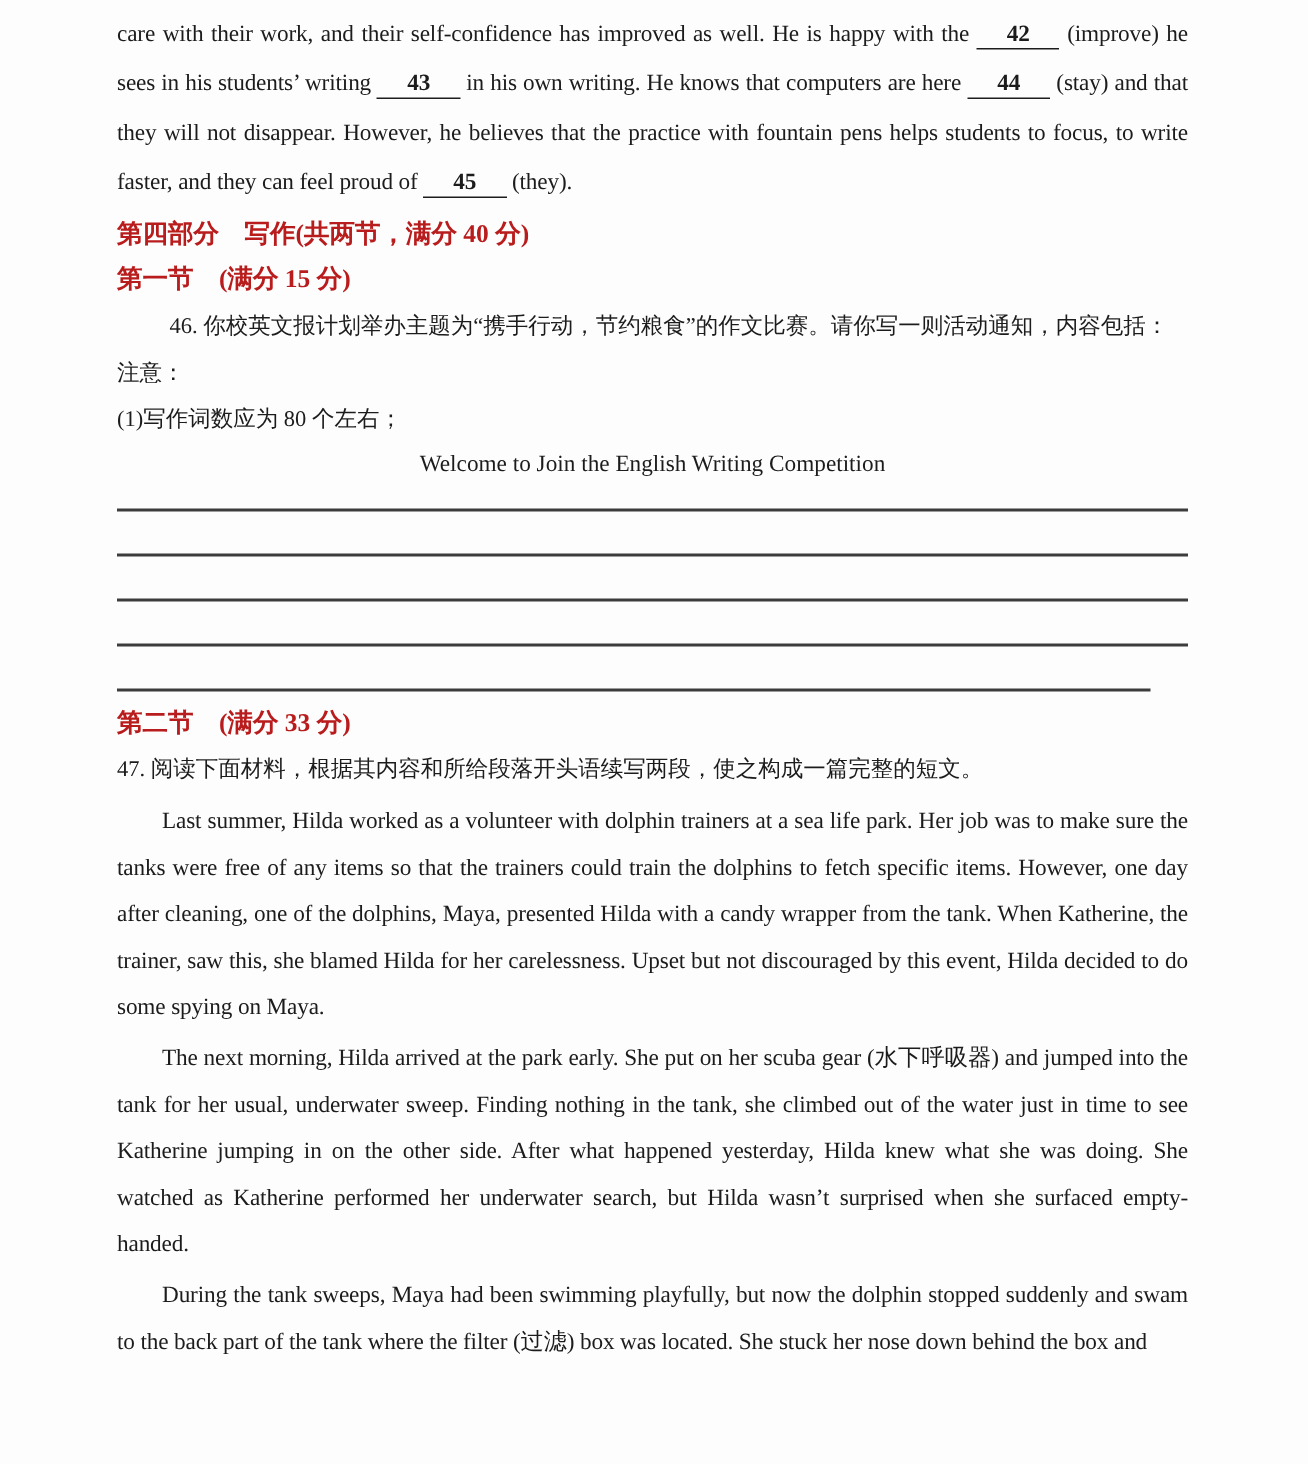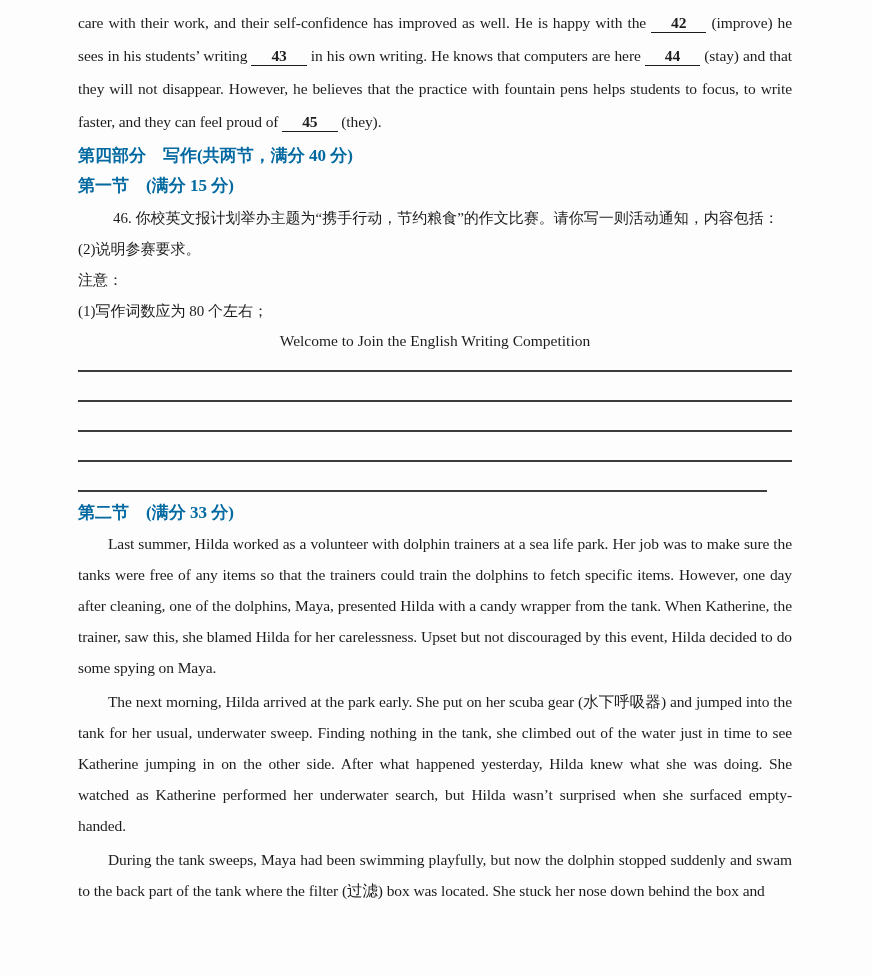--- a/index.html
+++ b/index.html
@@ -23,21 +23,21 @@
   .blank {
     border-bottom: 1.6px solid #1c1c1c;
     padding: 0 20px 1px 20px;
     font-weight: bold;
   }
 
   .heading {
     font-weight: 700;
     font-size: 17px;
     line-height: 25px;
-    color: #0369a1;
+    color: #b91c1c;
   }
   .h-part { margin-top: 5px; }
   .h-sec  { margin-top: 5px; }
   .h-sec2 { margin-top: 8px; }
 
   .zh { font-size: 15px; line-height: 31px; }
   .p46 { margin-top: 5px; margin-left: 35px; }
   .p47 { margin-top: 4px; }
 
   .comp-title {
@@ -69,39 +69,39 @@
 
   <p class="en cloze">care with their work, and their self-confidence has improved as well. He is happy with the <span class="blank">42</span> (improve) he sees in his students’ writing <span class="blank">43</span> in his own writing. He knows that computers are here <span class="blank">44</span> (stay) and that they will not disappear. However, he believes that the practice with fountain pens helps students to focus, to write faster, and they can feel proud of <span class="blank">45</span> (they).</p>
 
   <p class="heading h-part">第四部分　写作(共两节，满分 40 分)</p>
 
   <p class="heading h-sec">第一节　(满分 15 分)</p>
 
   <p class="zh p46">46. 你校英文报计划举办主题为“携手行动，节约粮食”的作文比赛。请你写一则活动通知，内容包括：</p>
 
 
-  <p class="zh">(2)说明参赛要求。</p>
 
   <p class="zh">注意：</p>
 
   <p class="zh">(1)写作词数应为 80 个左右；</p>
 
 
   <p class="comp-title">Welcome to Join the English Writing Competition</p>
 
   <div class="answer-lines">
       <div class="answer-line"></div>
       <div class="answer-line"></div>
       <div class="answer-line"></div>
       <div class="answer-line"></div>
       <div class="answer-line"></div>
     </div>
 
   <p class="heading h-sec2">第二节　(满分 33 分)</p>
 
+  <p class="zh p47">47. 阅读下面材料，根据其内容和所给段落开头语续写两段，使之构成一篇完整的短文。</p>
 
   <div class="story en">
     <p>Last summer, Hilda worked as a volunteer with dolphin trainers at a sea life park. Her job was to make sure the tanks were free of any items so that the trainers could train the dolphins to fetch specific items. However, one day after cleaning, one of the dolphins, Maya, presented Hilda with a candy wrapper from the tank. When Katherine, the trainer, saw this, she blamed Hilda for her carelessness. Upset but not discouraged by this event, Hilda decided to do some spying on Maya.</p>
     <p>The next morning, Hilda arrived at the park early. She put on her scuba gear (水下呼吸器) and jumped into the tank for her usual, underwater sweep. Finding nothing in the tank, she climbed out of the water just in time to see Katherine jumping in on the other side. After what happened yesterday, Hilda knew what she was doing. She watched as Katherine performed her underwater search, but Hilda wasn’t surprised when she surfaced empty-handed.</p>
     <p>During the tank sweeps, Maya had been swimming playfully, but now the dolphin stopped suddenly and swam to the back part of the tank where the filter (过滤) box was located. She stuck her nose down behind the box and</p>
   </div>
 
 </div>
 
 </body></html>

